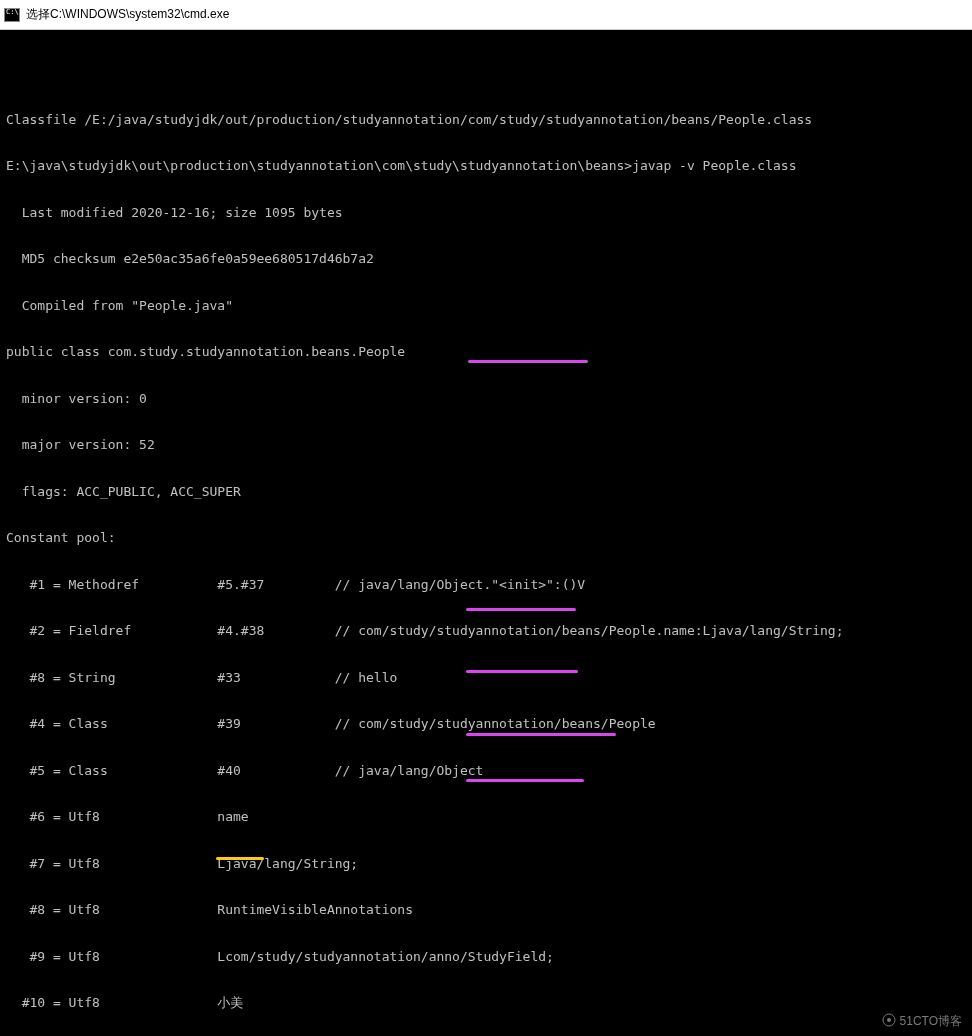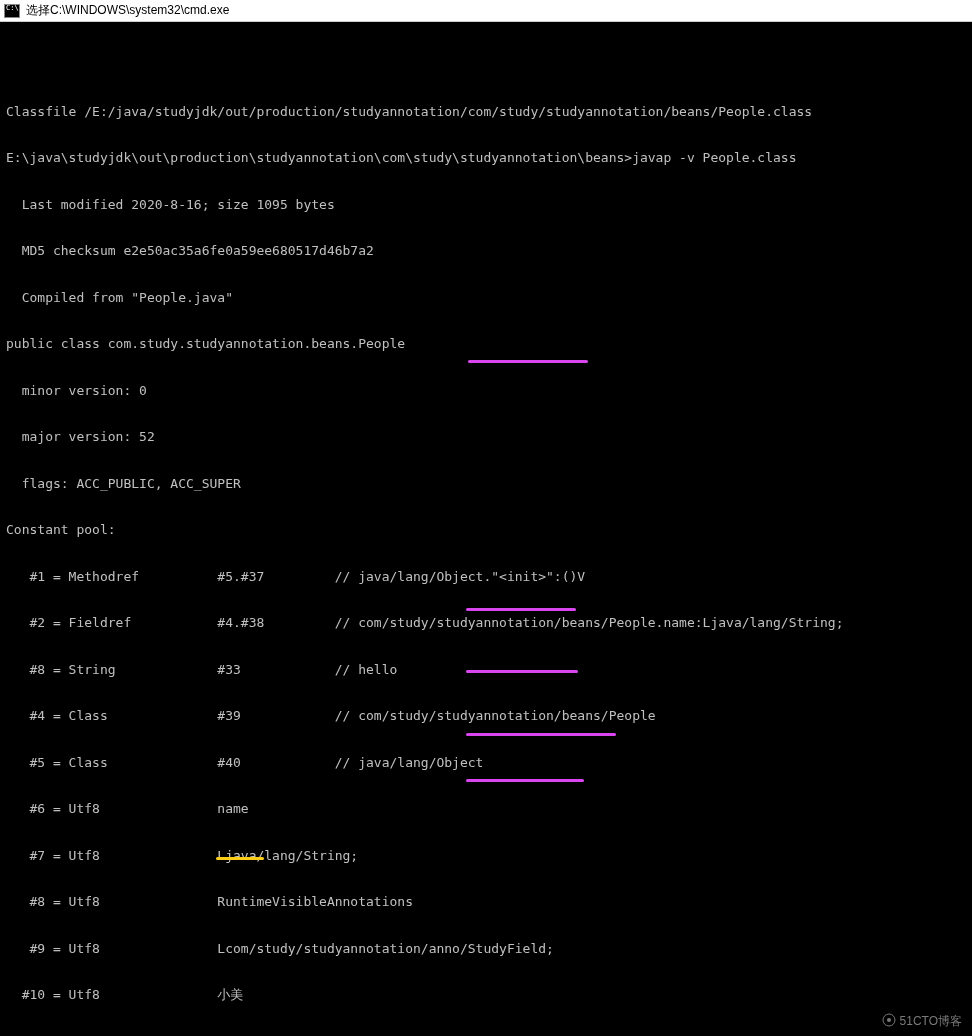--- a/index.html
+++ b/index.html
@@ -8,21 +8,21 @@
     font-family: 'Consolas', 'NSimSun', 'SimSun', monospace;
     font-size: 13px;
     color: #c0c0c0;
     width: 972px;
     height: 1036px;
     overflow: hidden;
     position: relative;
   }
   .title-bar {
     background: #fff;
-    height: 22px;
+    height: 30px;
     display: flex;
     align-items: center;
     padding: 0 4px;
     font-family: 'Segoe UI', 'Microsoft YaHei', sans-serif;
     font-size: 12px;
     color: #000;
     border-bottom: 1px solid #ccc;
   }
   .title-bar .icon {
     width: 16px;
@@ -71,21 +71,21 @@
 
 <div class="title-bar">
   <span class="icon"></span>
   <span>选择C:\WINDOWS\system32\cmd.exe</span>
 </div>
 
 <div class="terminal">
   <div> </div>
   <div>Classfile /E:/java/studyjdk/out/production/studyannotation/com/study/studyannotation/beans/People.class</div>
   <div><span>E:\java\studyjdk\out\production\studyannotation\com\study\studyannotation\beans&gt;</span><span>javap -v People.class</span></div>
-  <div>  Last modified 2020-8-16; size 1095 bytes</div>
+  <div>  Last modified 2020-12-16; size 1095 bytes</div>
   <div>  MD5 checksum e2e50ac35a6fe0a59ee680517d46b7a2</div>
   <div>  Compiled from "People.java"</div>
   <div>public class com.study.studyannotation.beans.People</div>
   <div>  minor version: 0</div>
   <div>  major version: 52</div>
   <div>  flags: ACC_PUBLIC, ACC_SUPER</div>
   <div>Constant pool:</div>
   <div>   #1 = Methodref          #5.#37         // java/lang/Object."&lt;init&gt;":()V</div>
   <div>   #2 = Fieldref           #4.#38         // com/study/studyannotation/beans/People.name:Ljava/lang/String;</div>
   <div>   #8 = String             #33            // hello</div>

